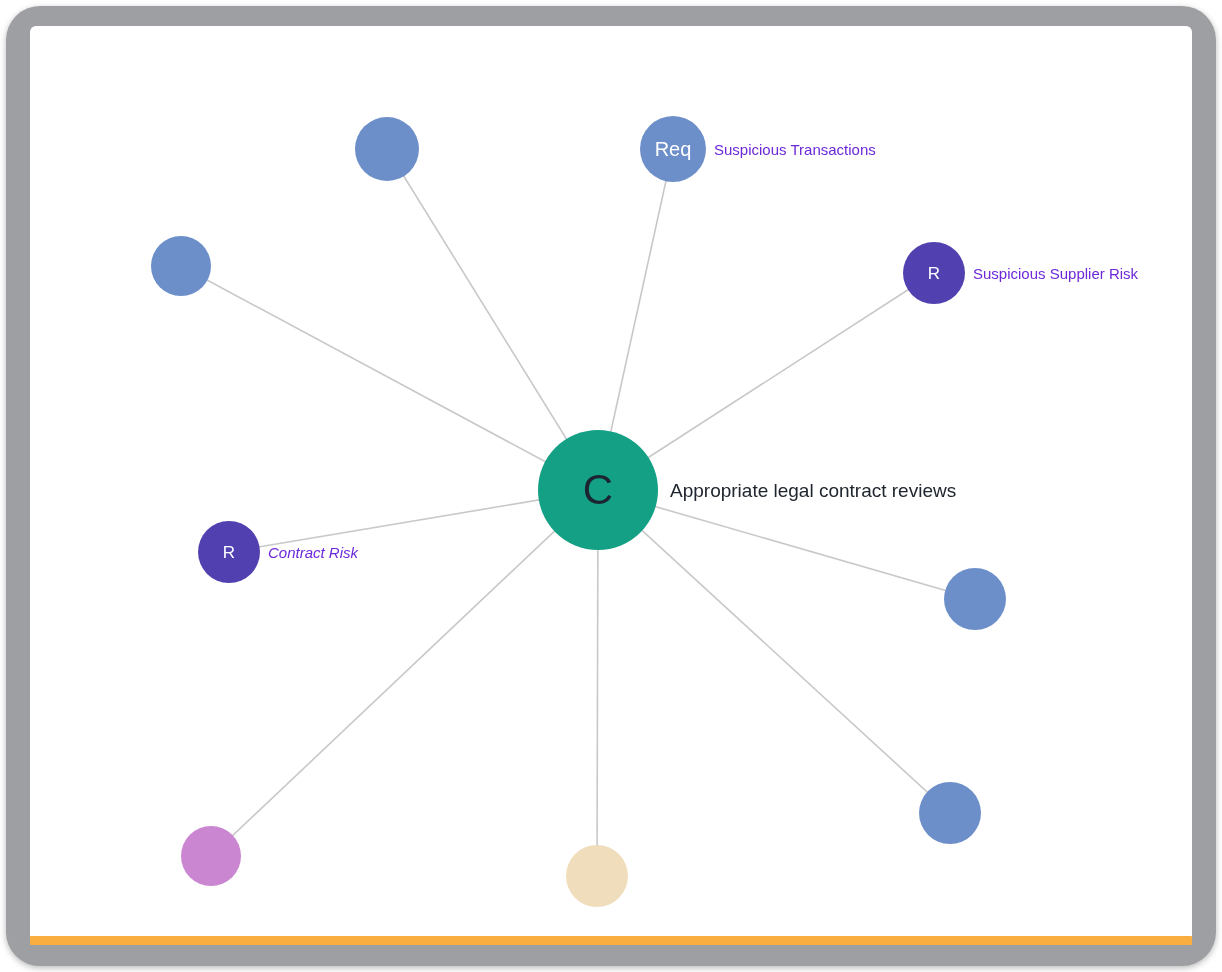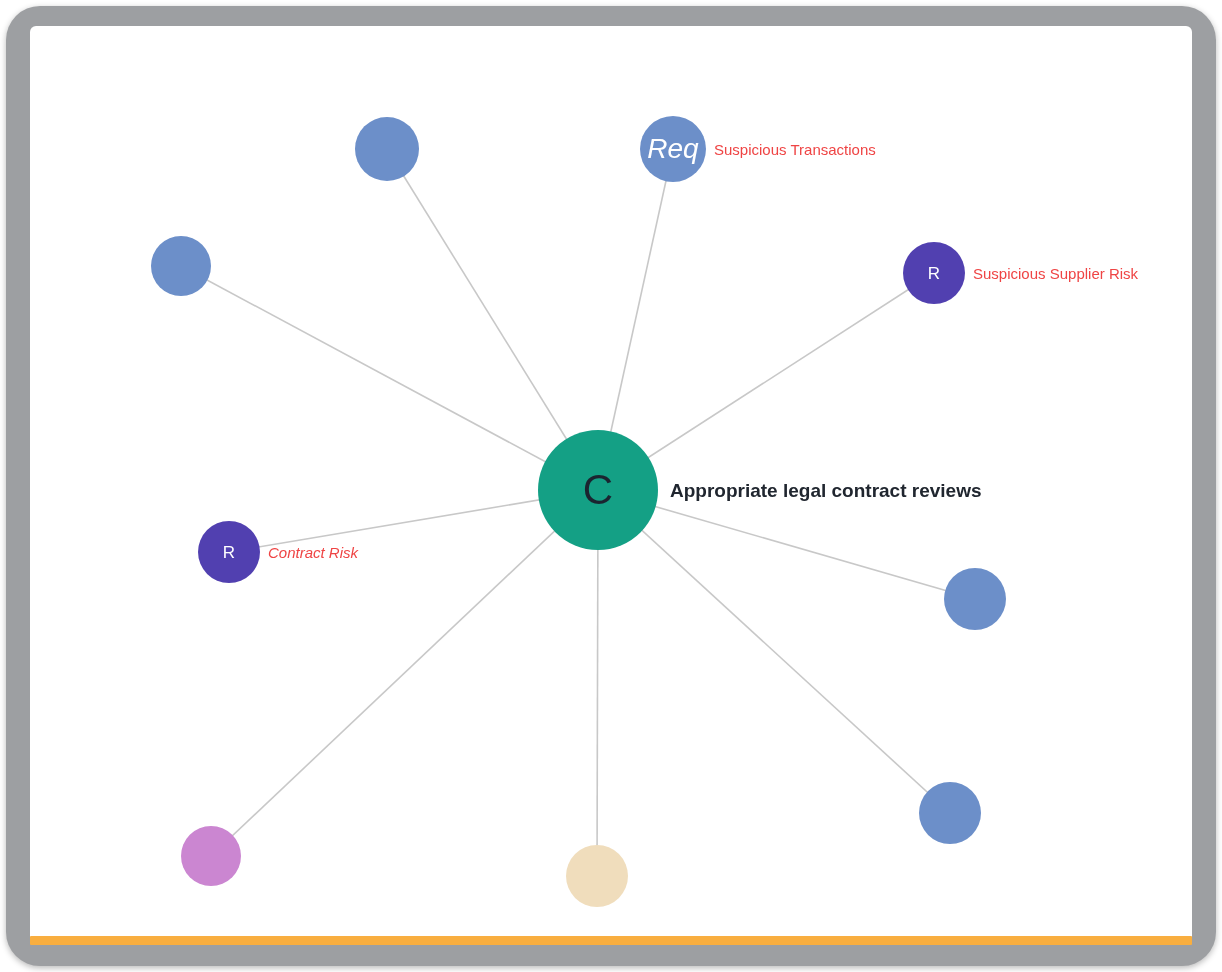--- a/index.html
+++ b/index.html
@@ -77,27 +77,27 @@
   .node-initial {
     color: #ffffff;
   }
   .node-central .node-initial {
     color: #1b2430;
     font-weight: 400;
   }
   .node-label {
     position: absolute;
     white-space: nowrap;
-    color: #ef4444;
+    color: #6d28d9;
     font-size: 15px;
     line-height: 1;
   }
   .node-label.central-label {
     font-size: 19px;
-    font-weight: 700;
+    font-weight: 400;
     color: #20262f;
   }
 </style>
 </head>
 <body>
 
 <div id="device-frame">
   <div id="screen">
     <div id="graph-canvas">
       <svg id="edge-layer" width="1162" height="916" viewBox="0 0 1162 916" xmlns="http://www.w3.org/2000/svg">
@@ -110,21 +110,21 @@
           <line x1="568" y1="464" x2="920" y2="787" stroke="#c8c8c8" stroke-width="1.6"></line>
           <line x1="568" y1="464" x2="181" y2="830" stroke="#c8c8c8" stroke-width="1.6"></line>
           <line x1="568" y1="464" x2="567" y2="850" stroke="#c8c8c8" stroke-width="1.6"></line>
         </svg>
       <div id="node-layer">
           <div class="node node-central" style="left: 508px; top: 404px; width: 120px; height: 120px; background: rgb(20, 160, 133);">
             <span class="node-initial" style="font-size: 42px;">C</span>
           </div>
           <div class="node-label central-label" style="left: 640px; top: 464px; transform: translateY(-50%);">Appropriate legal contract reviews</div>
           <div class="node" style="left: 610px; top: 90px; width: 66px; height: 66px; background: rgb(108, 143, 201);">
-            <span class="node-initial" style="font-size: 28px; font-style: italic;">Req</span>
+            <span class="node-initial" style="font-size: 20px;">Req</span>
           </div>
           <div class="node-label" style="left: 684px; top: 123px; transform: translateY(-50%);">Suspicious Transactions</div>
           <div class="node" style="left: 873px; top: 216px; width: 62px; height: 62px; background: rgb(81, 64, 176);">
             <span class="node-initial" style="font-size: 17px;">R</span>
           </div>
           <div class="node-label" style="left: 943px; top: 247px; transform: translateY(-50%);">Suspicious Supplier Risk</div>
           <div class="node" style="left: 168px; top: 495px; width: 62px; height: 62px; background: rgb(81, 64, 176);">
             <span class="node-initial" style="font-size: 17px;">R</span>
           </div>
           <div class="node-label" style="left: 238px; top: 526px; transform: translateY(-50%); font-style: italic;">Contract Risk</div>

